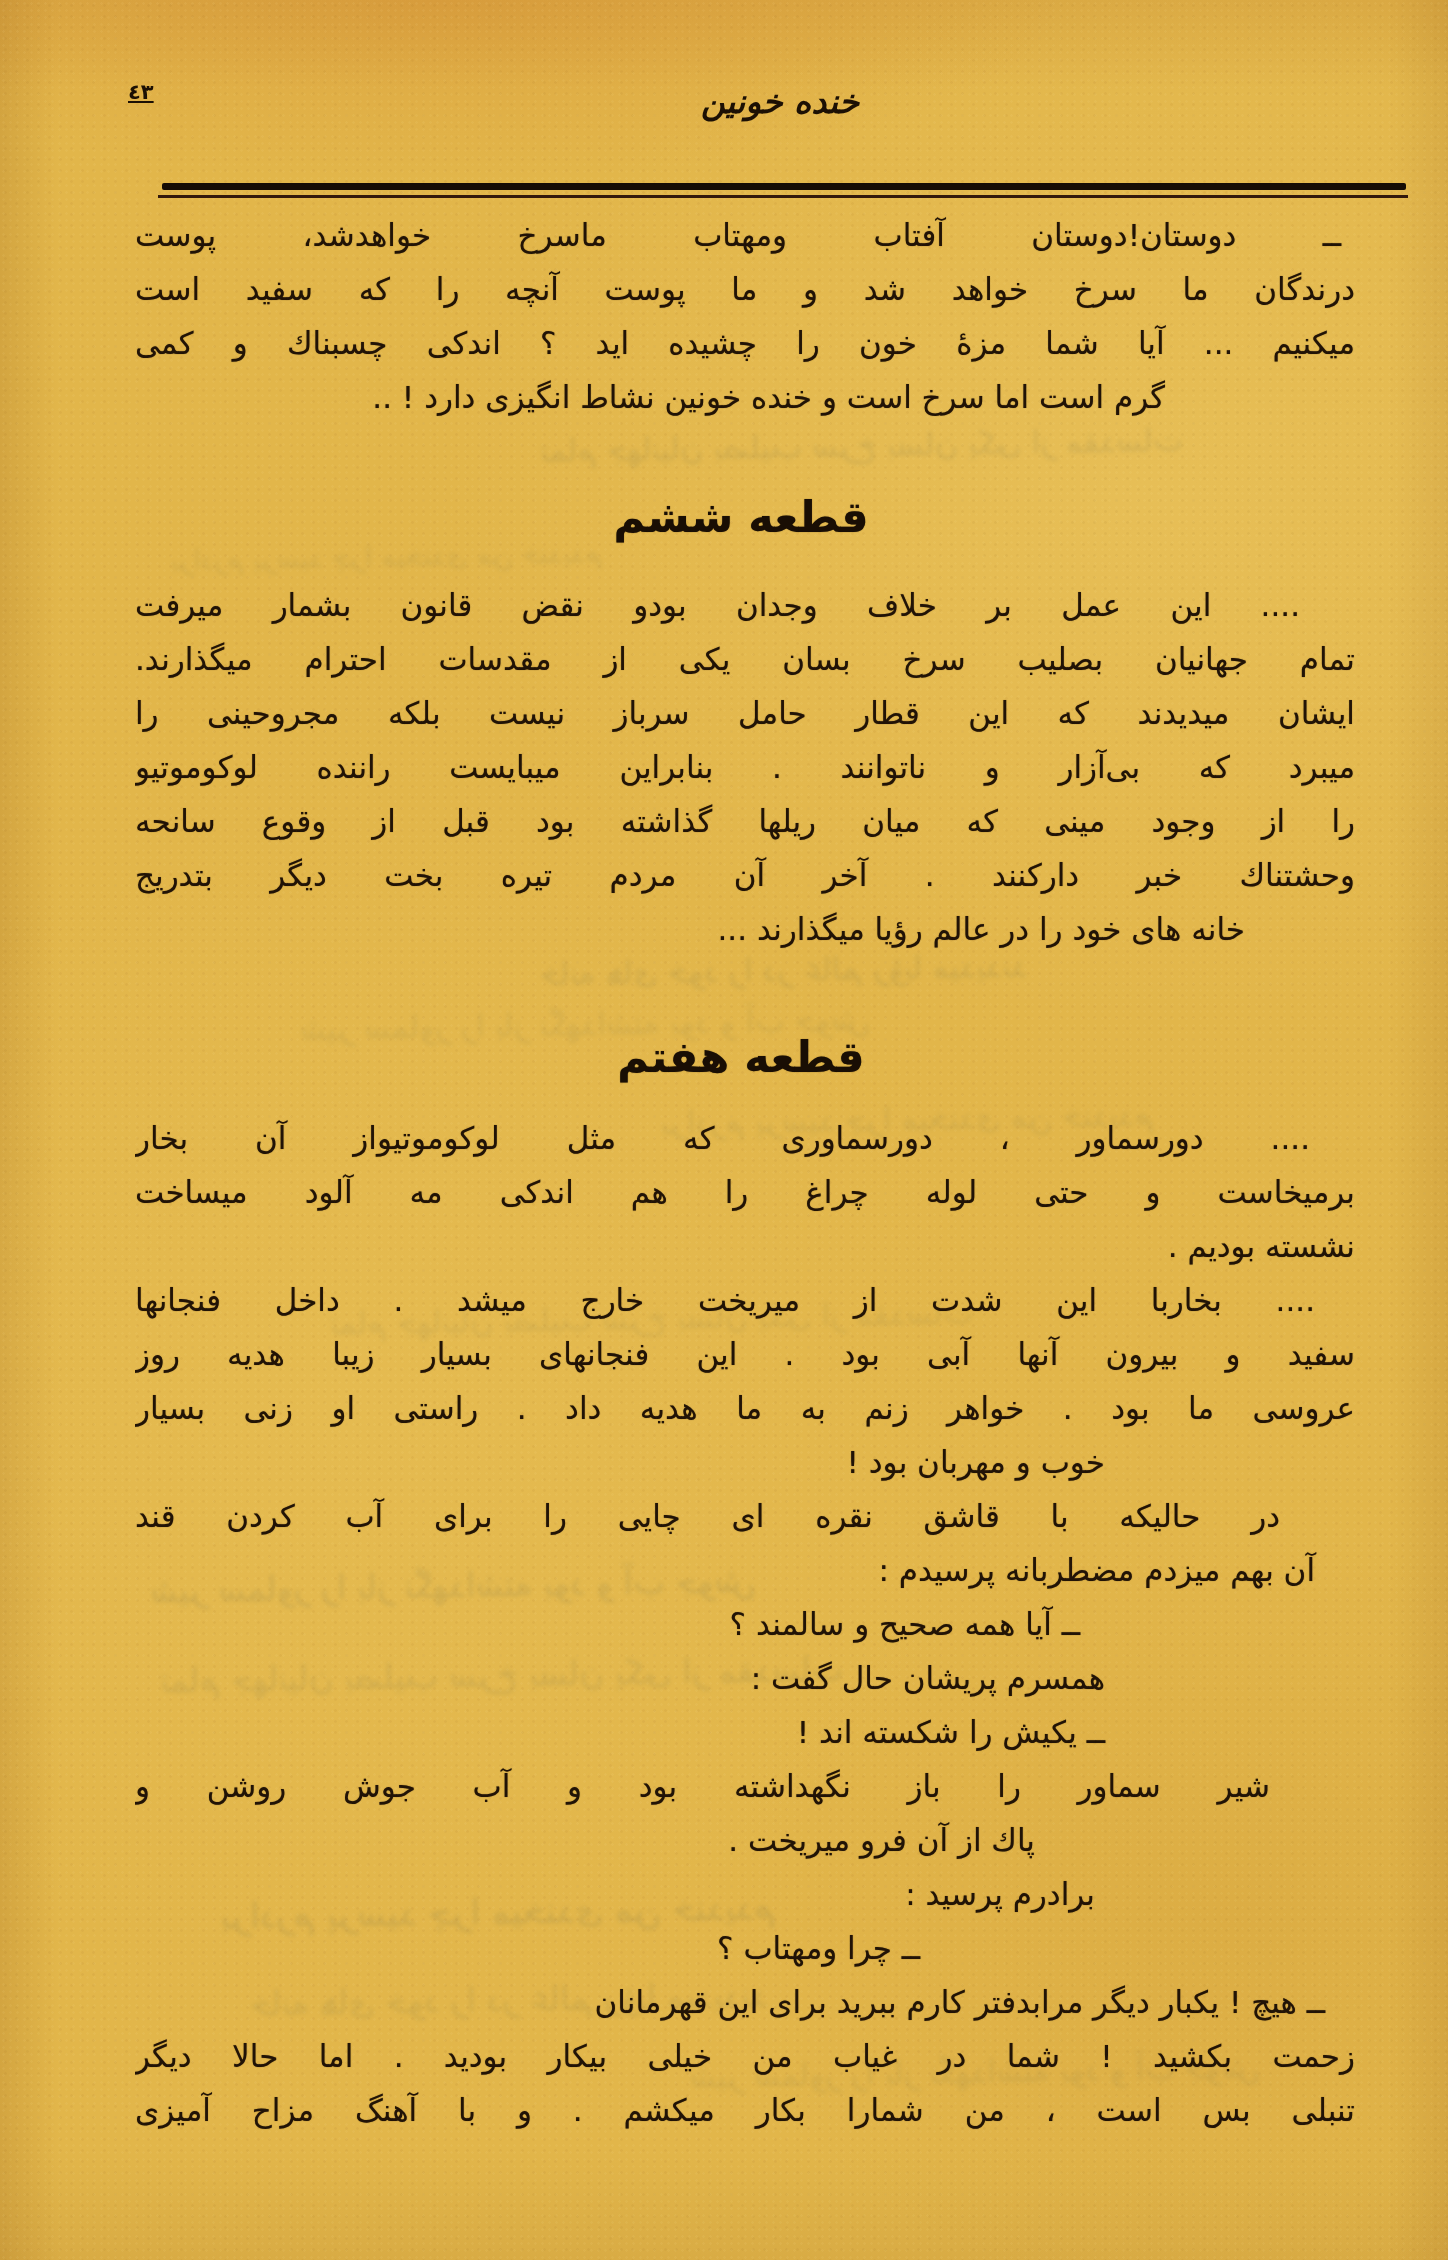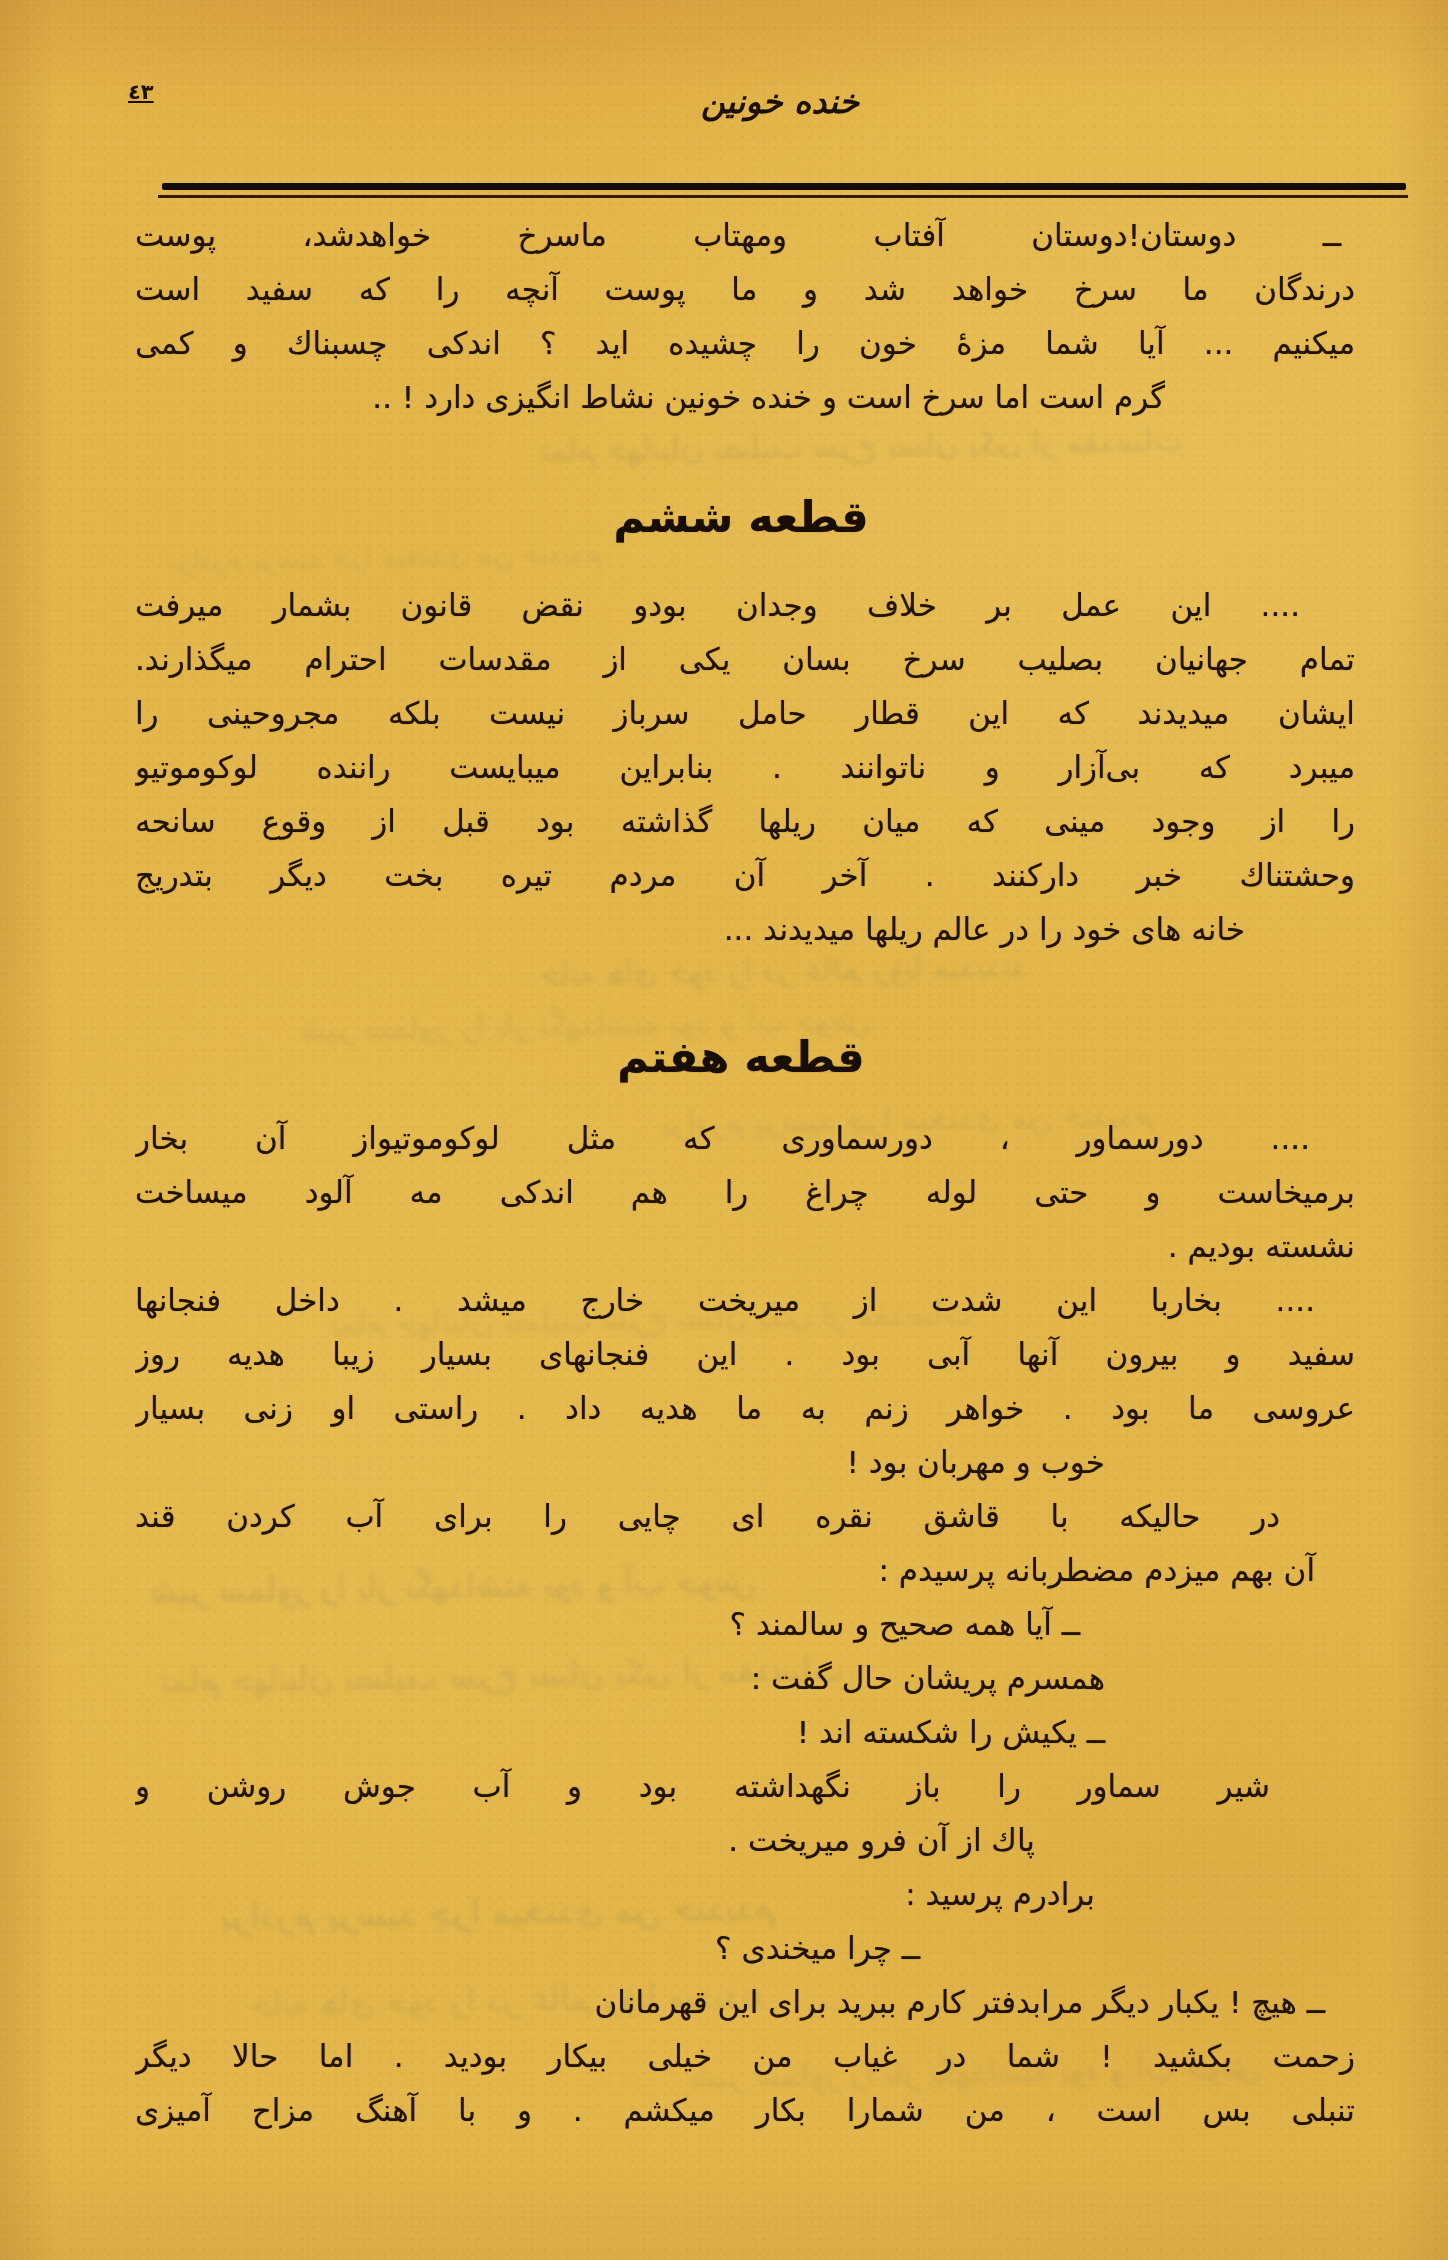--- a/index.html
+++ b/index.html
@@ -107,39 +107,39 @@
     </div>
 
   <div class="piece-heading" id="head1">قطعه ششم</div>
   <div class="body-text" id="sec2">
       <div class="line fill" style="padding-right: 55px;">.... این عمل بر خلاف وجدان بودو نقض قانون بشمار میرفت</div>
       <div class="line fill">تمام جهانیان بصلیب سرخ بسان یکی از مقدسات احترام میگذارند.</div>
       <div class="line fill">ایشان میدیدند که این قطار حامل سرباز نیست بلکه مجروحینی را</div>
       <div class="line fill">میبرد که بی‌آزار و ناتوانند . بنابراین میبایست راننده لوکوموتیو</div>
       <div class="line fill">را از وجود مینی که میان ریلها گذاشته بود قبل از وقوع سانحه</div>
       <div class="line fill">وحشتناك خبر دارکنند . آخر آن مردم تیره بخت دیگر بتدریج</div>
-      <div class="line" style="padding-right: 110px;">خانه های خود را در عالم ریلها میدیدند ...</div>
+      <div class="line" style="padding-right: 110px;">خانه های خود را در عالم رؤیا میگذارند ...</div>
     </div>
 
   <div class="piece-heading" id="head2">قطعه هفتم</div>
   <div class="body-text" id="sec3">
       <div class="line fill" style="padding-right: 45px;">.... دورسماور ، دورسماوری که مثل لوکوموتیواز آن بخار</div>
       <div class="line fill">برمیخاست و حتی لوله چراغ را هم اندکی مه آلود میساخت</div>
       <div class="line">نشسته بودیم .</div>
       <div class="line fill" style="padding-right: 40px;">.... بخاربا این شدت از میریخت خارج میشد . داخل فنجانها</div>
       <div class="line fill">سفید و بیرون آنها آبی بود . این فنجانهای بسیار زیبا هدیه روز</div>
       <div class="line fill">عروسی ما بود . خواهر زنم به ما هدیه داد . راستی او زنی بسیار</div>
       <div class="line" style="padding-right: 250px;">خوب و مهربان بود !</div>
       <div class="line fill" style="padding-right: 75px;">در حالیکه با قاشق نقره ای چایی را برای آب کردن قند</div>
       <div class="line" style="padding-right: 40px;">آن بهم میزدم مضطربانه پرسیدم :</div>
       <div class="line" style="padding-right: 275px;">ــ آیا همه صحیح و سالمند ؟</div>
       <div class="line" style="padding-right: 250px;">همسرم پریشان حال گفت :</div>
       <div class="line" style="padding-right: 250px;">ــ یکیش را شکسته اند !</div>
       <div class="line fill" style="padding-right: 85px;">شیر سماور را باز نگهداشته بود و آب جوش روشن و</div>
       <div class="line" style="padding-right: 320px;">پاك از آن فرو میریخت .</div>
       <div class="line" style="padding-right: 260px;">برادرم پرسید :</div>
-      <div class="line" style="padding-right: 435px;">ــ چرا میخندی ؟</div>
+      <div class="line" style="padding-right: 435px;">ــ چرا ومهتاب ؟</div>
       <div class="line" style="padding-right: 30px;">ــ هیچ ! یکبار دیگر مرابدفتر کارم ببرید برای این قهرمانان</div>
       <div class="line fill">زحمت بکشید ! شما در غیاب من خیلی بیکار بودید . اما حالا دیگر</div>
       <div class="line fill">تنبلی بس است ، من شمارا بکار میکشم . و با آهنگ مزاح آمیزی</div>
     </div>
 
 </div>
 
 </body></html>

